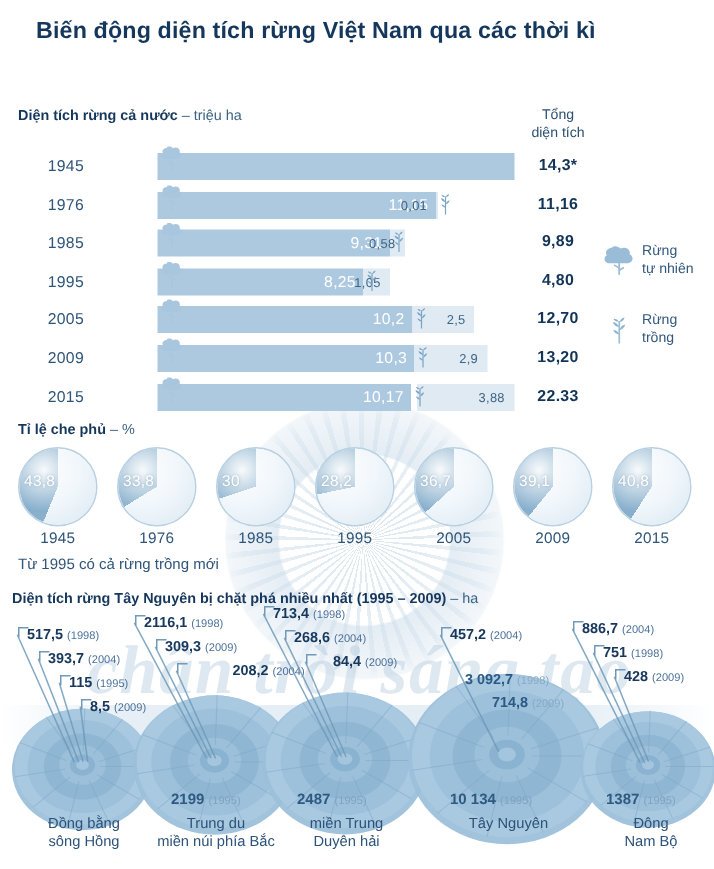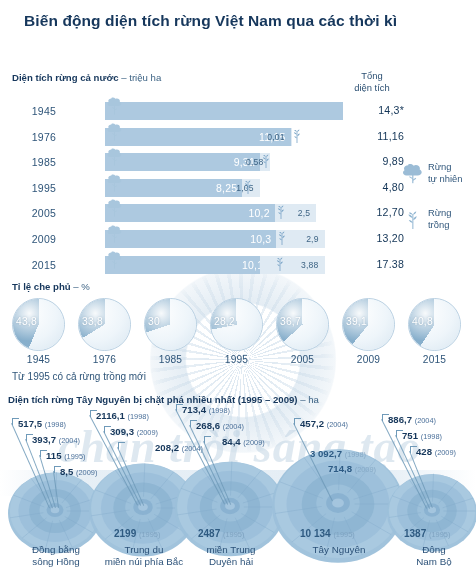--- a/index.html
+++ b/index.html
@@ -77,22 +77,22 @@
   .seg-nat .v{
     font-size:10.5px;color:#ffffff;font-weight:400;padding-right:5px;letter-spacing:.2px;
   }
   .seg-pla{
     position:absolute;top:0;height:18px;background:#dfeaf3;
     display:flex;align-items:center;justify-content:flex-end;
   }
   .seg-pla .v{font-size:8.6px;color:#3f6party;}
   .seg-pla .v{font-size:8.6px;color:#3f6585;padding-right:6px;letter-spacing:.2px;}
   .bar-total{
-    position:absolute;left:340px;width:64px;text-align:right;top:3px;
-    font-size:10.6px;font-weight:400;color:#123456;letter-spacing:.2px;
+    position:absolute;left:340px;width:64px;text-align:center;top:3px;
+    font-size:10.6px;font-weight:700;color:#123456;letter-spacing:.2px;
   }
   .tree-ico{position:absolute;left:106px;top:-4px;}
   .sap-ico{position:absolute;top:1px;}
 
   
   .legend{position:absolute;left:400px;}
   .legend-item{position:absolute;width:76px;margin-top:32px;}
   .legend-item .lbl{
     position:absolute;left:28px;top:0;font-size:9.4px;color:#32587c;line-height:11.5px;
   }
@@ -313,39 +313,39 @@
               <path d="M7.7 3.3C7.2 2.4 6.3 1.9 5.3 2c.3 1 1.3 1.6 2.4 1.3z" fill="#79a4c6"></path>
             </svg></div>
           <div class="bar-total">13,20</div>
         </div>
         <div class="bar-row" style="top: 254.6px;">
           <div class="bar-year">2015</div>
           <div class="bar-track" style="width:203px">
             <div class="seg-nat" style="width:169.26293706293706px">
               <span class="v">10,17</span>
             </div>
-            <div class="seg-pla" style="left:155px;width:64.57622377622377px">
+            <div class="seg-pla" style="left:173px;width:64.57622377622377px">
               <span class="v">3,88</span>
             </div>
           </div>
           <div class="tree-ico"><svg width="17" height="26" viewBox="0 0 17 26">
               <path d="M5.4 1.6C3.6 1.6 2.3 2.7 2.3 4c0 .4.1.8.4 1.1-.7.4-1.1 1-1.1 1.8 0 1.2 1.1 2.1 2.4 2.1h8.3c1.6 0 2.9-1 2.9-2.3 0-.9-.6-1.6-1.5-2 .1-.3.2-.5.2-.8 0-1.4-1.3-2.5-2.9-2.5-.6 0-1.2.2-1.6.4C8.8 1 7.9.6 6.8.6c-.5 0-1 .1-1.4.3z" fill="#a8c6dd"></path>
               <rect x="8" y="8.6" width=".9" height="9" fill="#a8c6dd"></rect>
               <path d="M8.3 11.8 L6 10.4" stroke="#a8c6dd" stroke-width=".9" fill="none"></path>
               <path d="M8.6 13.2 L10.8 11.8" stroke="#a8c6dd" stroke-width=".9" fill="none"></path>
             </svg></div>
           <div class="sap-ico" style="left:272.26293706293706px"><svg width="16" height="18" viewBox="0 0 16 18">
               <rect x="7.6" y="3" width=".8" height="12" fill="#79a4c6"></rect>
               <path d="M7.8 6.6c-1.4-.2-2.5-1.1-2.9-2.4 1.4.1 2.6.9 2.9 2.4z" fill="#79a4c6"></path>
               <path d="M8.3 8.2c1.3-.4 2.2-1.4 2.5-2.7-1.3.2-2.3 1.2-2.5 2.7z" fill="#79a4c6"></path>
               <path d="M7.9 10.3c-1.3-.2-2.3-.9-2.7-2 1.3.1 2.4.8 2.7 2z" fill="#79a4c6"></path>
               <path d="M8.2 3.5c.3-1.1 1.2-1.9 2.2-2.1-.1 1.1-1 2-2.2 2.1z" fill="#79a4c6"></path>
               <path d="M7.7 3.3C7.2 2.4 6.3 1.9 5.3 2c.3 1 1.3 1.6 2.4 1.3z" fill="#79a4c6"></path>
             </svg></div>
-          <div class="bar-total">17.38</div>
+          <div class="bar-total">22.33</div>
         </div>
       </div>
 
     <div class="legend">
       <div class="legend-item" id="lg0" style="top:129px;">
         <svg width="26" height="26" viewBox="0 0 26 26">
           <path d="M8.2 4.2c-2.5 0-4.2 1.6-4.2 3.4 0 .6.2 1.1.5 1.6-.9.5-1.5 1.4-1.5 2.4 0 1.6 1.5 2.9 3.3 2.9h11.4c2.2 0 4-1.4 4-3.2 0-1.2-.8-2.2-2-2.8.1-.3.2-.7.2-1 0-1.9-1.8-3.4-4-3.4-.8 0-1.6.2-2.2.6-.8-1-2.1-1.6-3.6-1.6-.7 0-1.3.1-1.9.4z" fill="#9bbcd6"></path>
           <rect x="12.2" y="13.6" width="1.2" height="8.6" fill="#9bbcd6"></rect>
           <path d="M12.6 17.6 L9.4 15.6" stroke="#9bbcd6" stroke-width="1.1" fill="none"></path>
           <path d="M12.9 19.2 L15.9 17.3" stroke="#9bbcd6" stroke-width="1.1" fill="none"></path>

